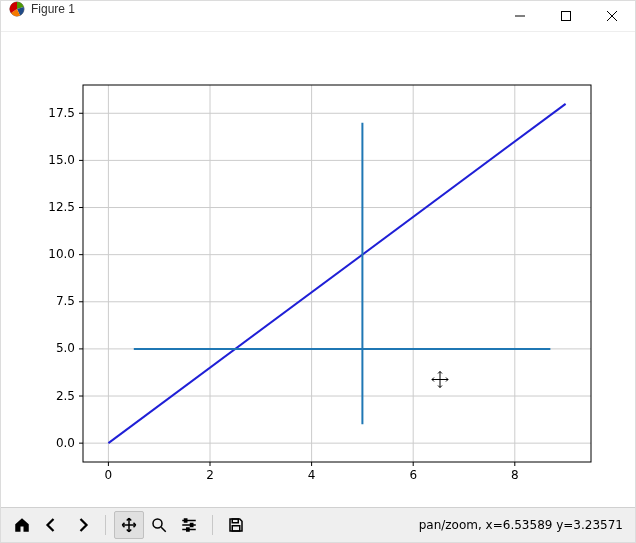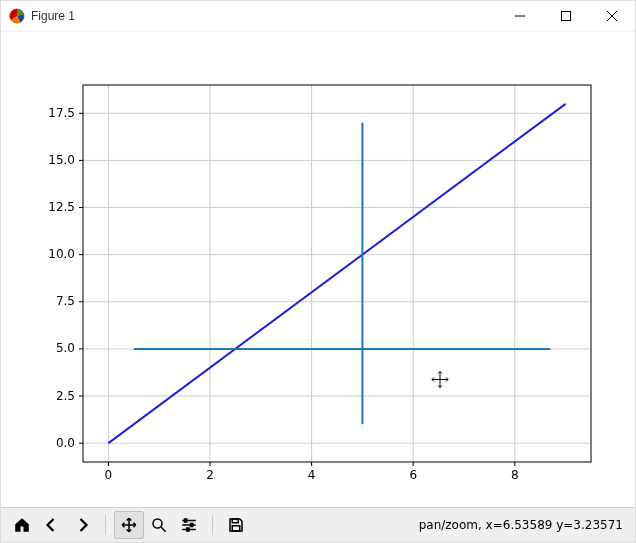--- a/index.html
+++ b/index.html
@@ -20,21 +20,21 @@
     flex-direction: column;
     background: #ffffff;
     border: 1px solid #dcdcdc;
     box-sizing: border-box;
   }
 
   
   .titlebar {
     height: 30px;
     display: flex;
-    align-items: center;
+    align-items: flex-start;
     justify-content: space-between;
     padding: 0 0 0 8px;
     background: #ffffff;
     color: #333333;
     border-bottom: 1px solid #eeeeee;
     flex: 0 0 auto;
   }
   .titlebar .left {
     display: flex;
     align-items: center;

